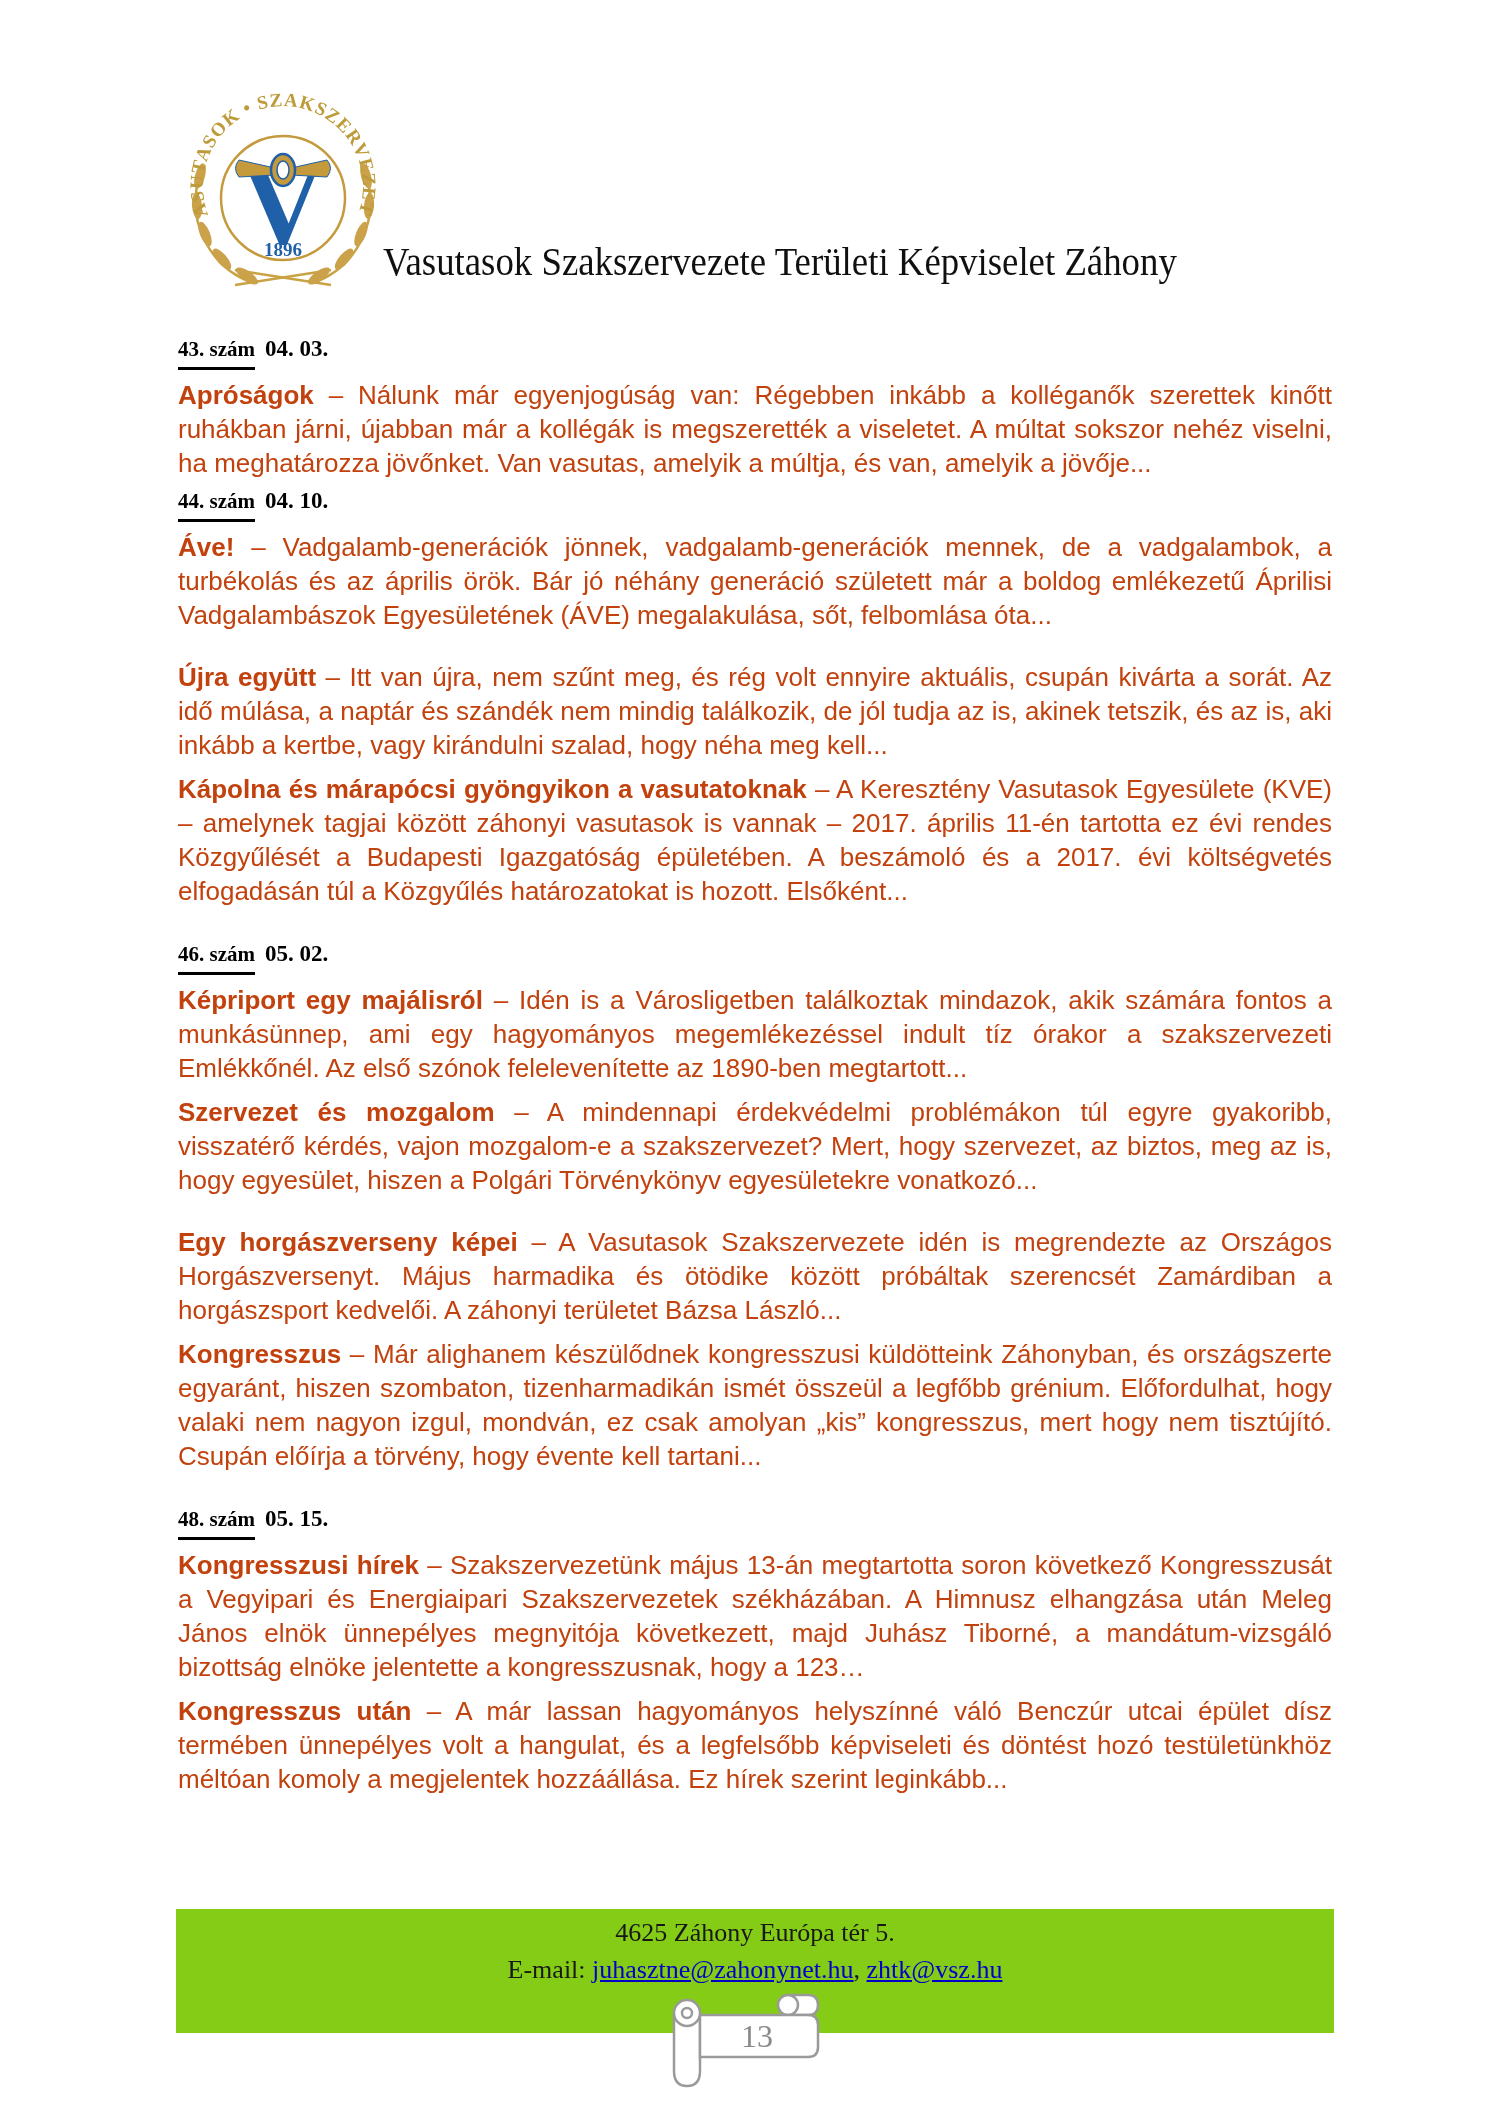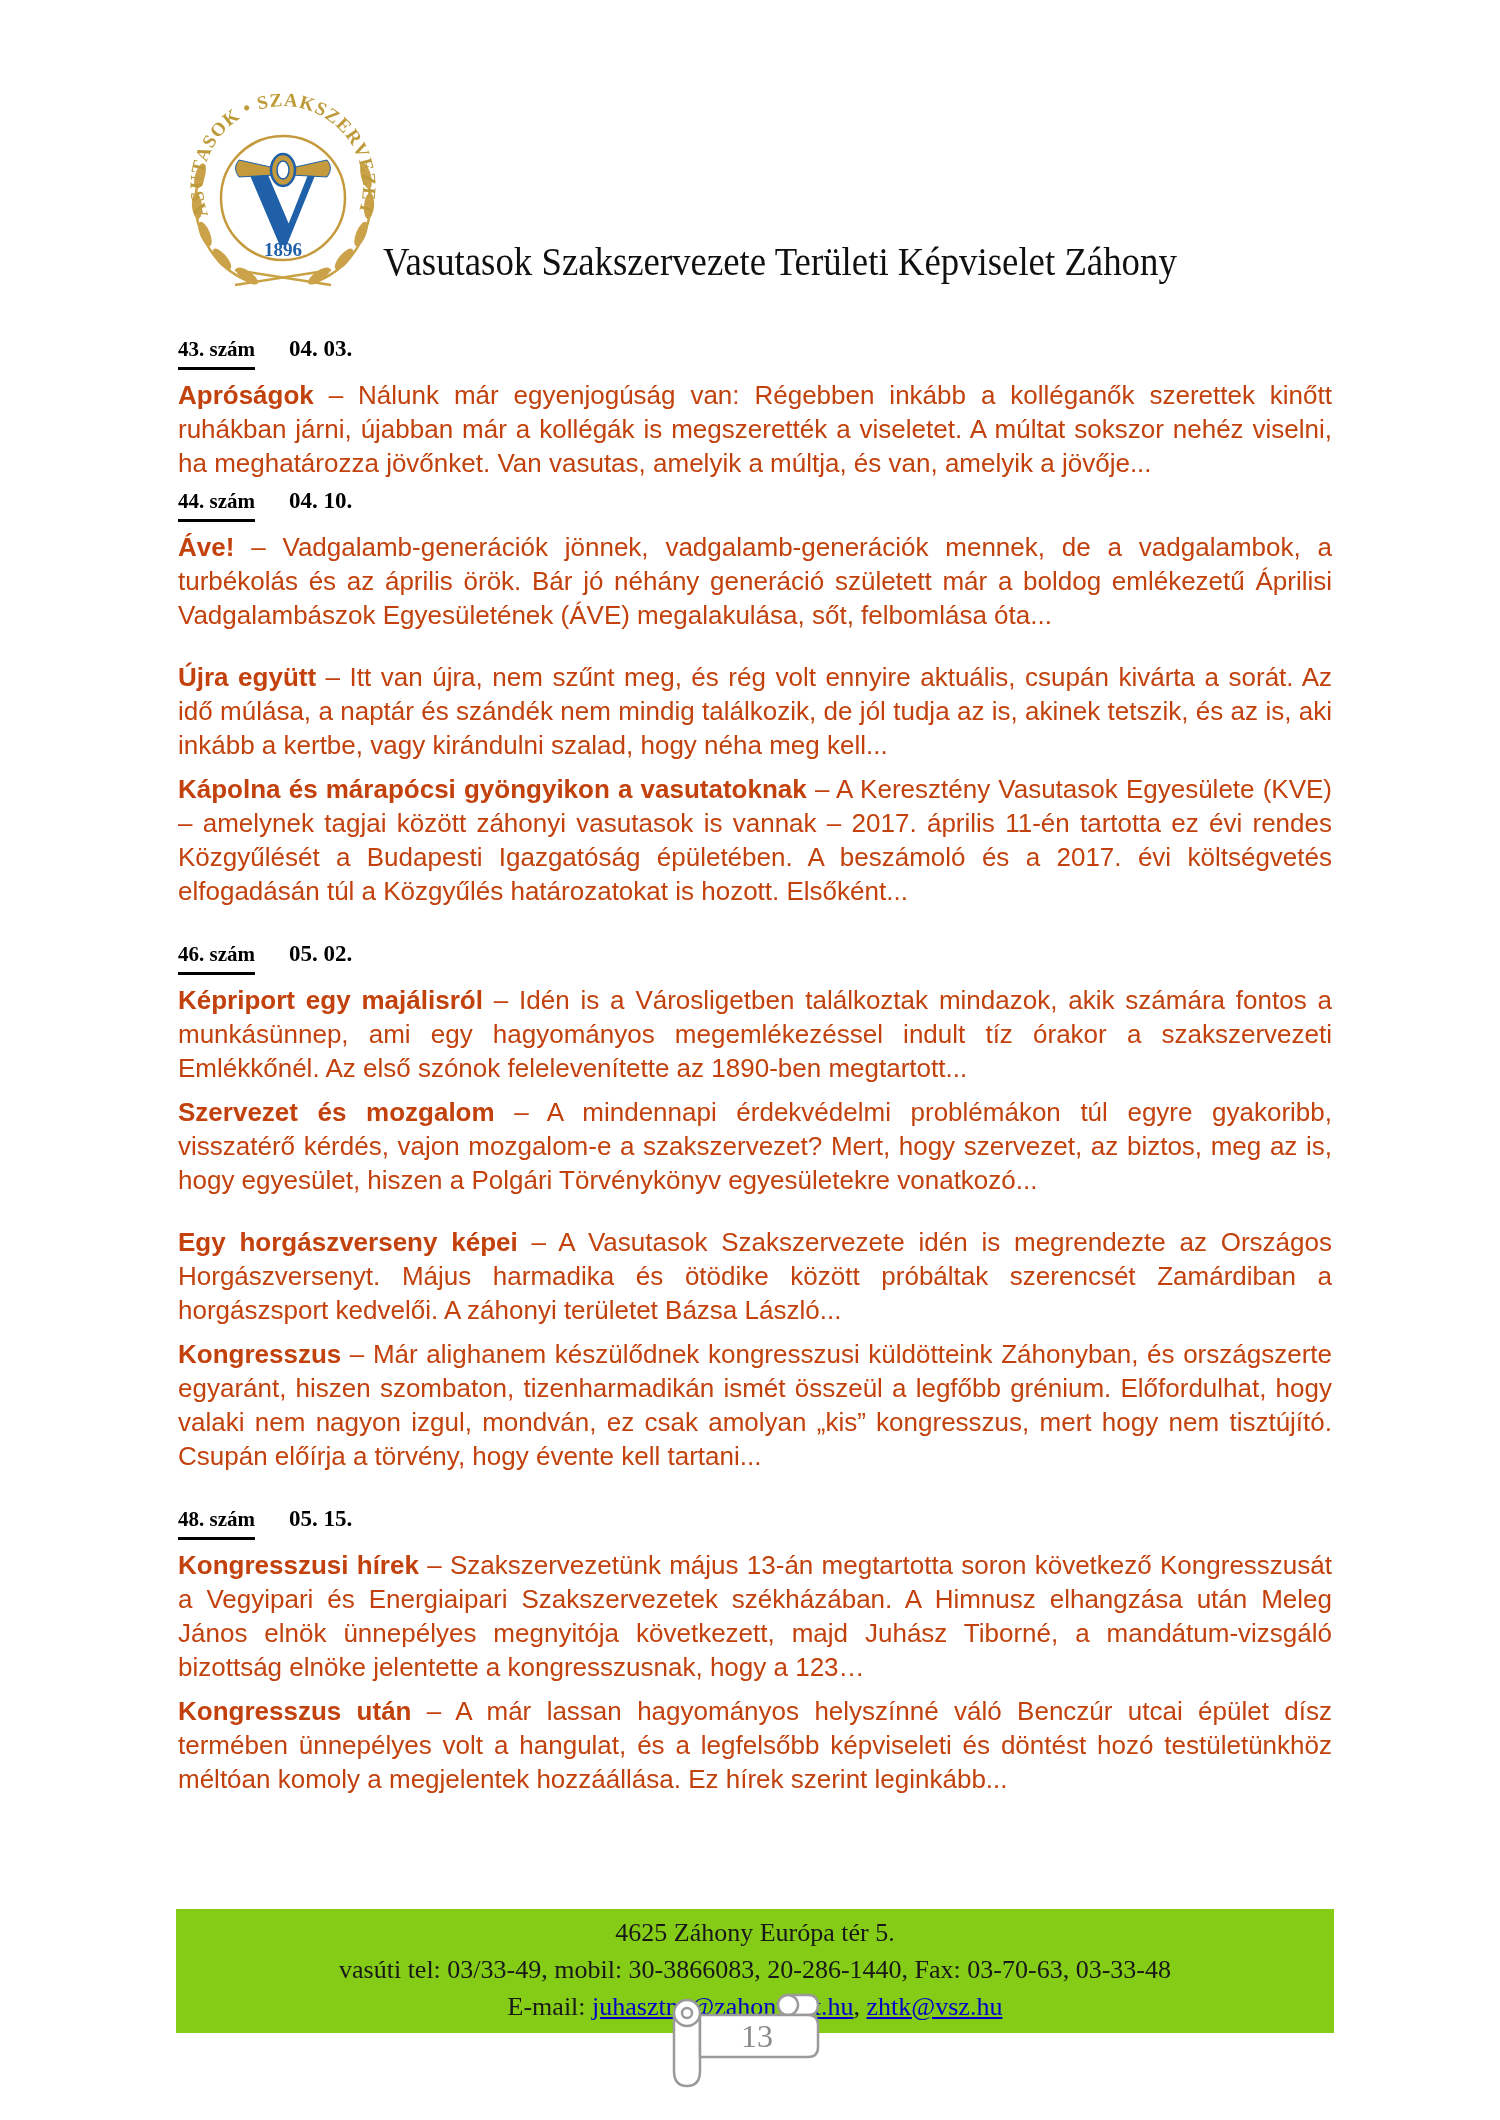--- a/index.html
+++ b/index.html
@@ -25,21 +25,21 @@
   .section + .section { margin-top:28px; }
   .section.tight { margin-top:3px; }
   .section-heading {
     font-family:"Liberation Serif", serif; font-weight:bold;
     line-height:34px; margin:0 0 8px 0; color:#000;
   }
   .section-num {
     display:inline-block; font-size:21px;
     border-bottom:3px solid #000; padding-bottom:1px;
   }
-  .section-date { font-size:23px; margin-left:28px; }
+  .section-date { font-size:23px; margin-left:4px; }
   .para {
     font-size:26px; line-height:34px; text-align:justify;
     margin:0; color:#c2410c;
   }
   .para + .para { margin-top:10px; }
   .para .lead { font-weight:bold; }
   
   .footer {
     position:absolute; left:176px; top:1909px; width:1158px; height:124px;
     background:#84cc16; box-sizing:border-box; padding-top:5px;
@@ -176,21 +176,20 @@
     <p class="para">
       <span class="lead">Kongresszus után</span>
       <span>– A már lassan hagyományos helyszínné váló Benczúr utcai épület dísz termében ünnepélyes volt a hangulat, és a legfelsőbb képviseleti és döntést hozó testületünkhöz méltóan komoly a megjelentek hozzáállása. Ez hírek szerint leginkább...</span>
     </p>
   </div>
 
 </div>
 
 <div class="footer">
   <div>4625 Záhony Európa tér 5.</div>
-  <div>vasúti tel: 03/33-49, mobil: 30-3866083, 20-286-1440, Fax: 03-70-63, 03-33-48</div>
   <div>
     <span>E-mail:</span>
     <a href="#">juhasztne@zahonynet.hu</a><span class="email-sep">,</span>
     <a href="#">zhtk@vsz.hu</a>
   </div>
 </div>
 
 <div class="pagenum-scroll">
   <svg width="180" height="115" viewBox="0 0 180 115">
     <g stroke="#9A9A9A" stroke-width="2.5" fill="#ffffff">

